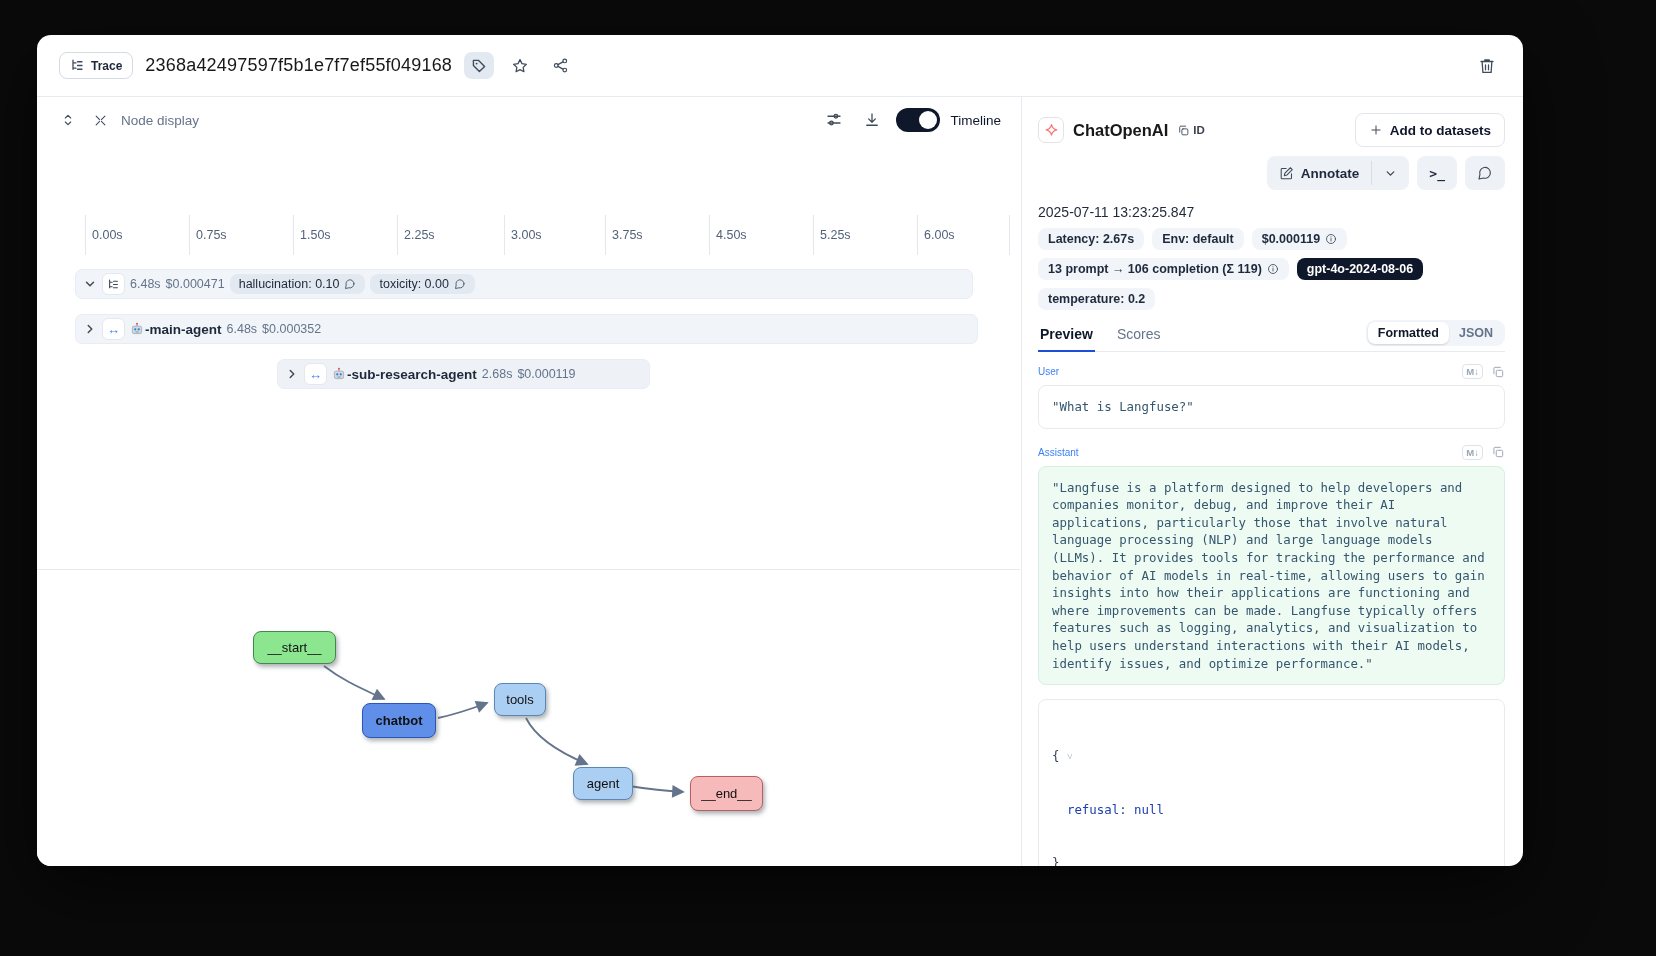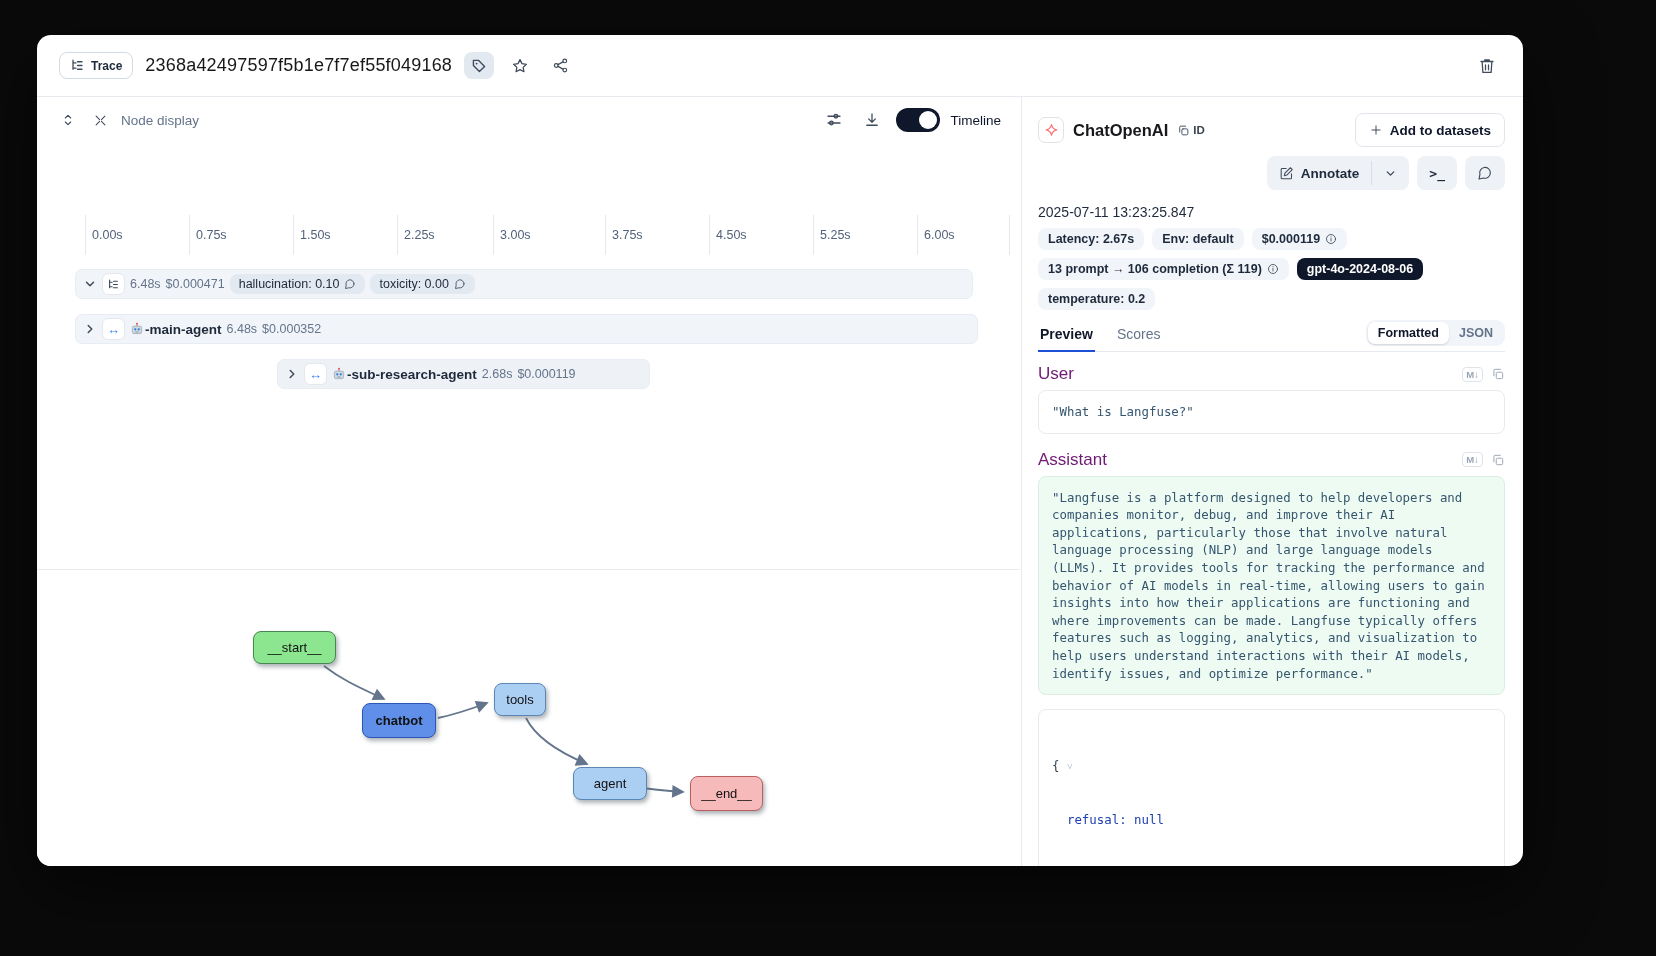--- a/index.html
+++ b/index.html
@@ -44,21 +44,21 @@
   .obs-name { font-size:13.5px; font-weight:bold; color:#1e293b; display:flex; align-items:center; gap:1px; }
   .score-badge { display:flex; align-items:center; gap:5px; background:#e3e9f1; border-radius:8px;
                  padding:3px 9px; font-size:12.5px; color:#1e293b; }
 
   .graph { position:absolute; top:472px; left:0; right:1px; bottom:0; background:#fff; border-top:1px solid #e7eaef; }
   .gnode { position:absolute; display:flex; align-items:center; justify-content:center; font-size:13px;
            color:#111; border-radius:8px; border:1.5px solid; box-shadow:2px 3px 4px rgba(80,90,100,.45); }
   .n-start { left:216px; top:61px;  width:83px; height:33px; background:#8ce58f; border-color:#498552; }
   .n-chatbot { left:325px; top:133px; width:74px; height:35px; background:#5f8fe8; border-color:#2d55b8; font-weight:bold; }
   .n-tools { left:457px; top:113px; width:52px; height:33px; background:#abcef3; border-color:#5c86b4; }
-  .n-agent { left:536px; top:197px; width:74px; height:33px; background:#abcef3; border-color:#5c86b4; }
+  .n-agent { left:536px; top:197px; width:60px; height:33px; background:#abcef3; border-color:#5c86b4; }
   .n-end { left:653px; top:206px; width:73px; height:35px; background:#f7baba; border-color:#b95f5f; }
   .edges { position:absolute; inset:0; }
 
   
   .right { position:absolute; top:62px; left:986px; right:0; bottom:0; padding:0 18px 0 15px; overflow:hidden; }
   .r-head { display:flex; align-items:center; gap:9px; margin-top:16px; }
   .gen-icon { width:26px; height:26px; border:1px solid #e6e2e4; border-radius:7px; background:#fff;
               display:flex; align-items:center; justify-content:center; }
   .r-title { font-size:16.5px; font-weight:bold; color:#18181b; }
   .id-chip { display:flex; align-items:center; gap:3px; color:#39424f; font-size:11.5px; font-weight:bold; }
@@ -83,21 +83,21 @@
   .tabs-row { display:flex; align-items:flex-end; margin-top:10px; border-bottom:1px solid #e7eaef; }
   .tabs { display:flex; gap:20px; }
   .tab { font-size:14px; padding:4px 2px 8px; color:#64748b; cursor:pointer; }
   .tab.active { color:#0f172a; font-weight:bold; border-bottom:2.5px solid #1d4ed8; margin-bottom:-1px; }
   .tabs-row .sp { flex:1; }
   .seg-ctl { display:flex; background:#f1f5f9; border-radius:9px; padding:2px; margin-bottom:5px; }
   .seg-ctl .opt { font-size:12.5px; font-weight:bold; padding:4px 10px; border-radius:7px; color:#64748b; cursor:pointer; }
   .seg-ctl .opt.on { background:#fff; color:#0f172a; box-shadow:0 1px 2px rgba(15,23,42,.15); }
 
   .sec-head { display:flex; align-items:center; margin-top:12px; }
-  .sec-label { font-size:17px; color:#701a75; }
+  .sec-label { font-size:10px; color:#3b82f6; }
   .sec-head .sp { flex:1; }
   .sec-icons { display:flex; align-items:center; gap:8px; }
   .md-chip { font-size:9.5px; font-weight:bold; color:#9aa6b6; border:1px solid #dde3ea; border-radius:4px;
              padding:1px 3px; cursor:pointer; }
   .mono { font-family:"DejaVu Sans Mono", monospace; font-size:12.4px; line-height:17.6px; color:#35566f; }
   .io-box { border:1px solid #e7eaef; border-radius:8px; background:#fff; padding:12px 13px; margin-top:6px;
             white-space:pre-wrap; word-break:break-word; }
   .io-box.green { background:#eefbf2; border-color:#d9eee0; }
   .json-brace { color:#334155; }
   .json-chev { color:#9aa6b6; font-size:10px; }
@@ -174,21 +174,21 @@
           <span class="knob"></span>
         </span>
       <span class="toggle-label">Timeline</span>
     </div>
 
     <div class="ticks">
       <span class="tick" style="left:48px">0.00s</span>
       <span class="tick" style="left:152px">0.75s</span>
       <span class="tick" style="left:256px">1.50s</span>
       <span class="tick" style="left:360px">2.25s</span>
-      <span class="tick" style="left:456px">3.00s</span>
+      <span class="tick" style="left:467px">3.00s</span>
       <span class="tick" style="left:568px">3.75s</span>
       <span class="tick" style="left:672px">4.50s</span>
       <span class="tick" style="left:776px">5.25s</span>
       <span class="tick" style="left:880px">6.00s</span>
       <span class="tick" style="left:972px"></span>
     </div>
 
     <div class="t-row row-trace">
       <svg class="chev" viewBox="0 0 16 16">
           <path class="ic" d="M4 6l4 4 4-4" stroke="#1e293b"></path>

